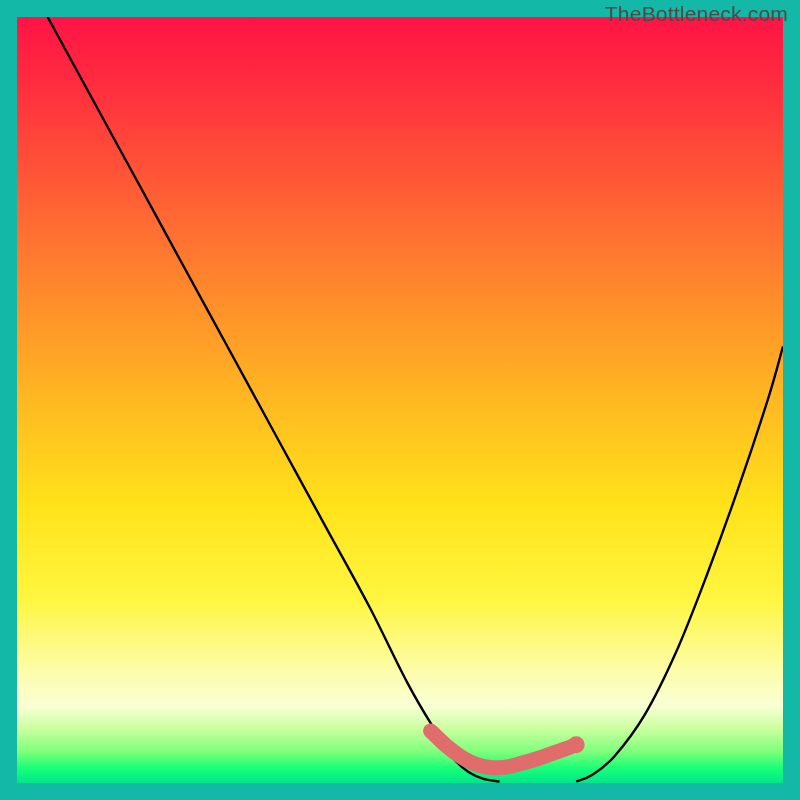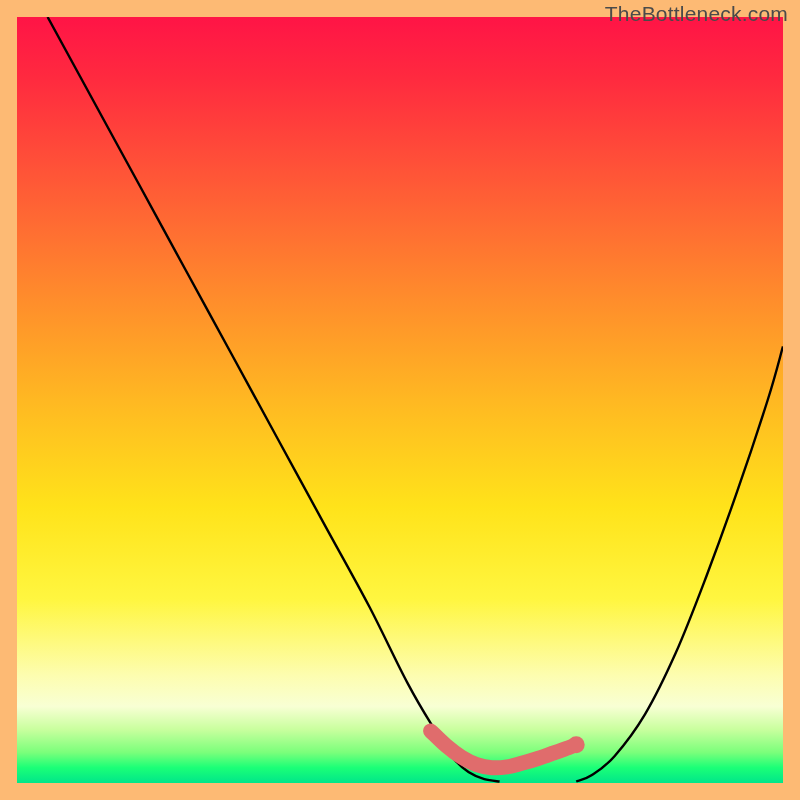--- a/index.html
+++ b/index.html
@@ -8,21 +8,21 @@
     width: 800px;
     height: 800px;
     overflow: hidden;
     background: #000;
     font-family: Arial, Helvetica, sans-serif;
   }
   .chart-wrap {
     position: relative;
     width: 800px;
     height: 800px;
-    background: #fdba74;
+    background: #14b8a6;
   }
   .plot-area {
     position: absolute;
     left: 17px;
     top: 17px;
     width: 766px;
     height: 766px;
     overflow: hidden;
   }
   .gradient-bg {

